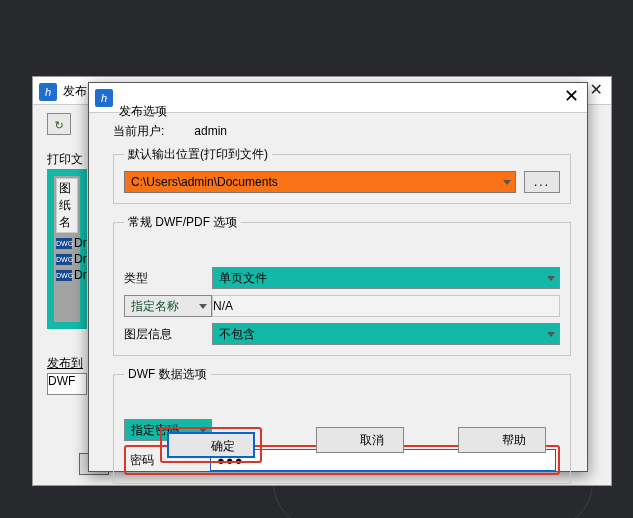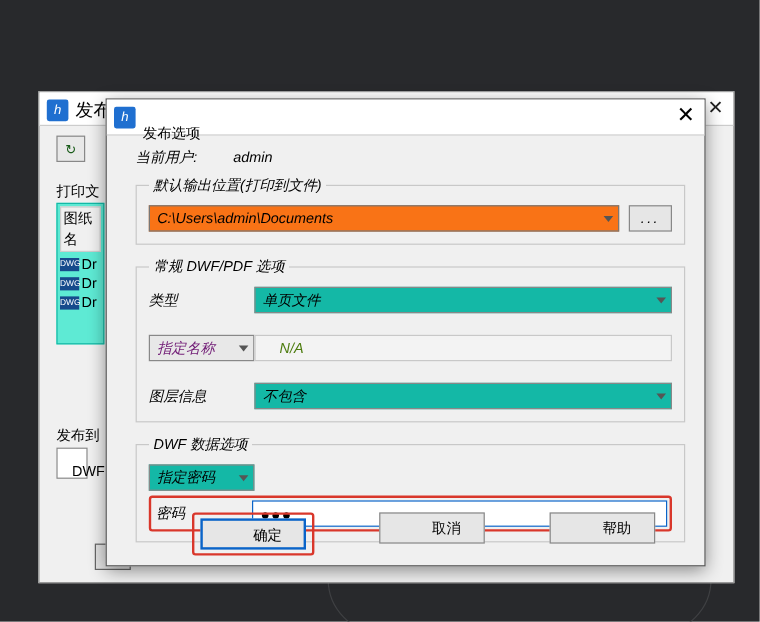--- a/index.html
+++ b/index.html
@@ -34,21 +34,21 @@
     left: 6px; top: 6px;
     width: 18px; height: 18px;
     background: #1f6fd0;
     color: #fff;
     font-style: italic;
     font-size: 11px;
     text-align: center;
     line-height: 18px;
     border-radius: 2px;
   }
-  .bg-title { position: absolute; left: 30px; top: 6px; font-size: 15px; }
+  .bg-title { position: absolute; left: 30px; top: 6px; font-size: 12px; }
   .bg-close {
     position: absolute; right: 8px; top: 3px;
     font-size: 16px;
     font-family: Arial, sans-serif;
     color: #222;
   }
   .bg-toolbar {
     position: absolute;
     left: 14px; top: 36px;
   }
@@ -59,51 +59,51 @@
     background: #e8e8e8;
     text-align: center;
     line-height: 22px;
     color: #1a5c1a;
     font-size: 11px;
   }
   .bg-sheet-lbl { position: absolute; left: 14px; top: 74px; }
   .bg-list {
     position: absolute;
     left: 14px; top: 92px;
-    width: 40px; height: 118px;
-    background: #5eead4;
-    border: 1px solid #14b8a6;
+    width: 40px; height: 160px;
+    background: #a3a3a3;
+    border: 7px solid #14b8a6;
     padding: 2px;
   }
   .bg-list-header {
     background: #f0f0f0;
     border: 1px solid #ccc;
     padding: 1px 2px;
     margin-bottom: 2px;
   }
   .bg-list-row { padding: 1px 0; white-space: nowrap; }
   .dwg-ico {
     display: inline-block;
     width: 16px; height: 11px;
     background: #174a8c;
     color: #fff;
     font-size: 7px;
     text-align: center;
     line-height: 11px;
     vertical-align: middle;
     margin-right: 2px;
   }
-  .bg-pubto-lbl { position: absolute; left: 14px; top: 278px; }
+  .bg-pubto-lbl { position: absolute; left: 14px; top: 278px; text-decoration: underline; }
   .bg-pubto {
     position: absolute;
     left: 14px; top: 296px;
-    width: 20px; height: 22px;
+    width: 40px; height: 22px;
     background: #fff;
     border: 1px solid #888;
-    padding: 12px;
+    padding: 0;
   }
   .bg-publish {
     position: absolute;
     left: 46px; bottom: 10px;
     width: 30px; height: 22px;
     border: 1px solid #666;
     background: #e2e2e2;
     text-align: center;
     line-height: 22px;
     overflow: hidden;
@@ -132,21 +132,21 @@
     text-align: center; line-height: 18px;
     border-radius: 2px;
   }
   .tb-title { position: absolute; left: 30px; top: 7px; margin-top: 13px; }
   .tb-close {
     position: absolute; right: 8px; top: 4px;
     font-size: 18px; line-height: 18px;
     font-family: Arial, sans-serif;
   }
 
-  .body { position: absolute; left: 24px; right: 16px; top: 40px; bottom: 44px; font-style: italic; }
+  .body { position: absolute; left: 24px; right: 16px; top: 40px; bottom: 44px; }
 
   .row-user { margin-bottom: 4px; }
   .row-user .lbl { display: inline-block; width: 78px; }
 
   fieldset {
     border: 1px solid #c8c8c8;
     margin: 6px 0 10px 0;
     padding: 8px 10px 10px 10px;
   }
   legend { padding: 0 4px; }
@@ -164,35 +164,35 @@
   .chev { width: 0; height: 0; border-left:4px solid transparent; border-right:4px solid transparent; border-top:5px solid #555; }
   .browse {
     width: 36px; height: 22px;
     background: #e6e6e6;
     border: 1px solid #888;
     text-align: center;
     letter-spacing: 2px;
     line-height: 20px;
   }
 
-  .form-grid { display: grid; grid-template-columns: 88px 1fr; row-gap: 18px; align-items: center; }
+  .form-grid { display: grid; grid-template-columns: 88px 1fr; row-gap: 6px; align-items: center; margin-top: 28px; }
   .sel {
     height: 22px;
     border: 1px solid #888;
     background: #14b8a6;
     display: flex; align-items: center; justify-content: space-between;
     padding: 0 4px 0 6px;
   }
-  .sel.disabled { background: #e8e8e8; color: #701a75; }
+  .sel.disabled { background: #e8e8e8; color: #14532d; }
   .disp {
     height: 22px;
     border: 1px solid #c8c8c8;
     background: #f3f3f3;
-    color: #4d7c0f;
-    padding: 0 20px;
+    color: #000000;
+    padding: 0 0;
     display: flex; align-items: center;
   }
 
   .hl-red-row {
     position: relative;
     display: flex; align-items: center;
     border: 2px solid #d9372b;
     border-radius: 3px;
     padding: 2px;
     margin-top: 2px;

